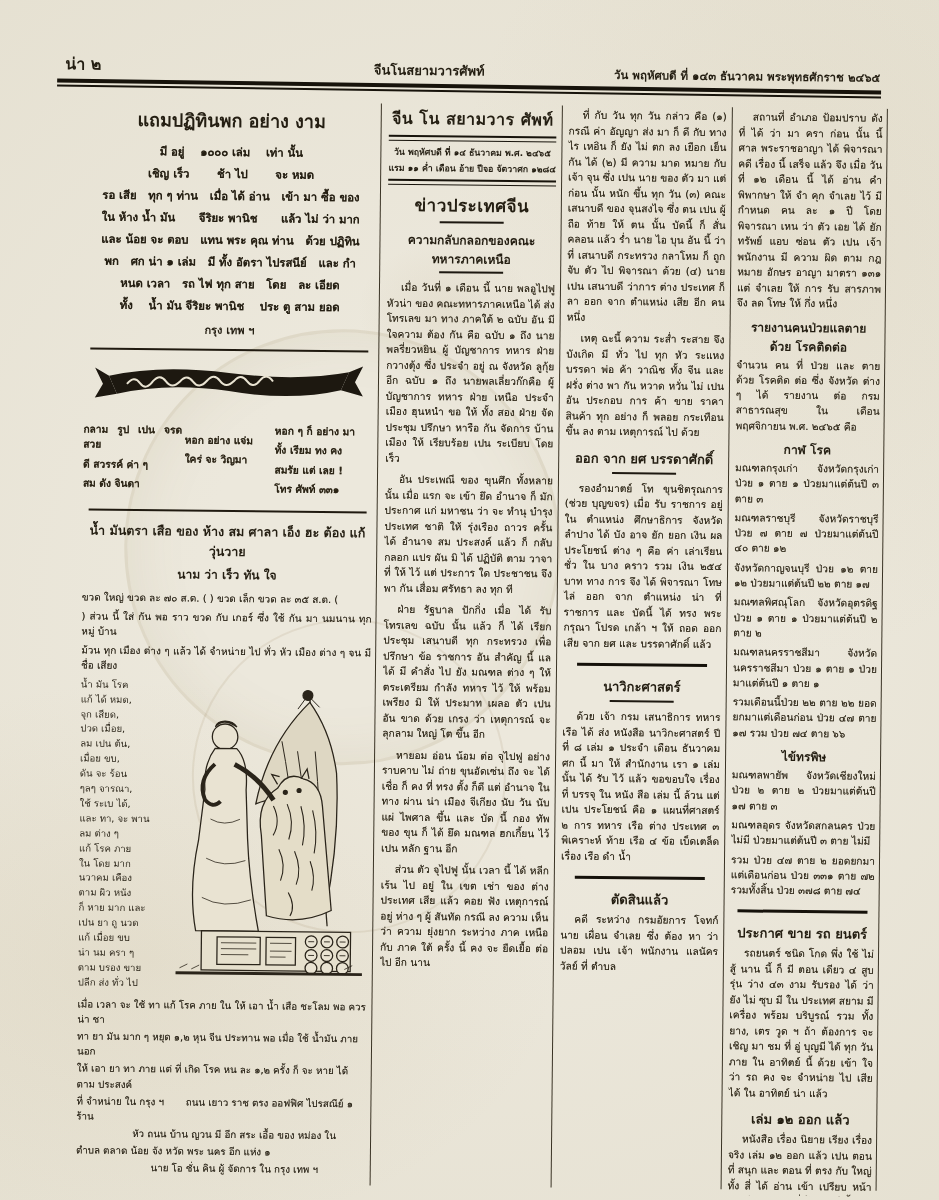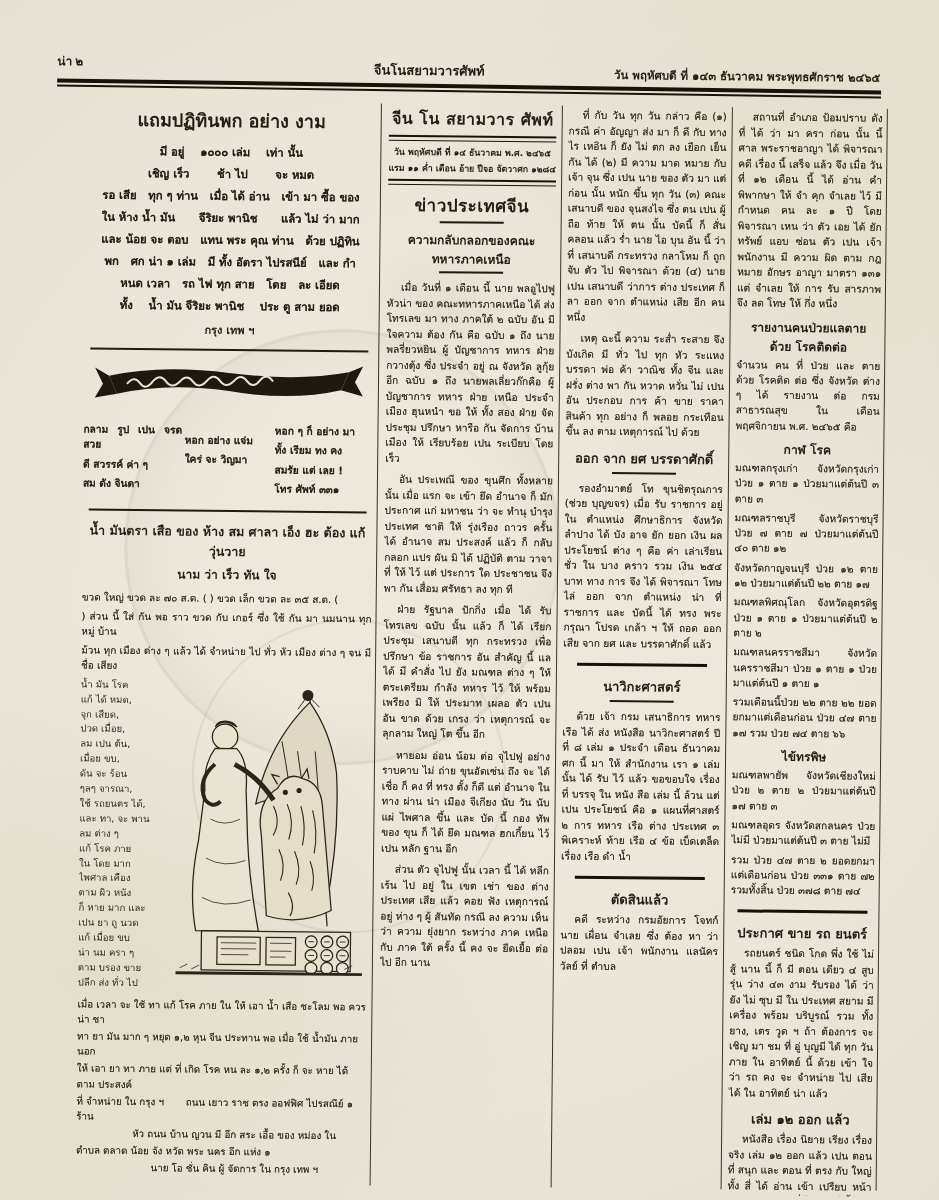--- a/index.html
+++ b/index.html
@@ -16,21 +16,21 @@
       radial-gradient(ellipse 500px 600px at 85% 20%, rgba(190,172,130,.10), transparent 70%),
       radial-gradient(ellipse 900px 900px at 50% 50%, #ece8dc 30%, #e4dfcf 100%);
   }
   .tilt{position:absolute;inset:0;transform:rotate(.6deg);transform-origin:45% 0;}
   .stain{position:absolute;border-radius:50%;pointer-events:none;}
   .stain.s1{left:130px;top:330px;width:430px;height:430px;border:3px solid rgba(150,125,80,.14);box-shadow:inset 0 0 60px rgba(150,125,80,.10);}
   .stain.s2{left:200px;top:620px;width:310px;height:310px;border:2px solid rgba(150,125,80,.12);}
   .stain.s3{left:360px;top:240px;width:180px;height:140px;background:radial-gradient(ellipse at center, rgba(165,140,95,.10), transparent 70%);}
 
   
-  .pagenum{position:absolute;left:58px;top:55px;font-size:12px;font-weight:bold;font-family:Liberation Serif, serif;}
+  .pagenum{position:absolute;left:66px;top:55px;font-size:16px;font-weight:bold;}
   .mast-top{position:absolute;left:300px;top:60px;width:260px;text-align:center;font-size:13px;font-weight:bold;}
   .dateline-top{position:absolute;right:58px;top:64px;font-size:11.5px;font-weight:bold;white-space:nowrap;}
   .rule-thick{position:absolute;left:58px;top:84px;width:824px;border-top:4px solid #17130b;border-bottom:2px solid #17130b;height:2px;transform:rotate(.25deg);}
 
   
   .vrule{position:absolute;top:104px;width:1px;height:1082px;background:#3a3325;}
   .col{position:absolute;top:106px;overflow:hidden;}
   .col1{left:88px;width:290px;height:1086px;}
   .col2{left:390px;width:168px;height:1086px;}
   .col3{left:570px;width:158px;height:1086px;}
@@ -146,26 +146,26 @@
         <div class="oil-flex">
           <div class="oil-side">
               <p class="oil-side-line">น้ำ มัน โรค</p>
               <p class="oil-side-line">แก้ ได้ หมด,</p>
               <p class="oil-side-line">จุก เสียด,</p>
               <p class="oil-side-line">ปวด เมื่อย,</p>
               <p class="oil-side-line">ลม เปน ต้น,</p>
               <p class="oil-side-line">เมื่อย ขบ,</p>
               <p class="oil-side-line">ดัน จะ ร้อน</p>
               <p class="oil-side-line">ๆลๆ จารณา,</p>
-              <p class="oil-side-line">ใช้ รถยนตร ได้,</p>
+              <p class="oil-side-line">ใช้ ระเบ ได้,</p>
               <p class="oil-side-line">และ ทา, จะ พาน</p>
               <p class="oil-side-line">ลม ต่าง ๆ</p>
               <p class="oil-side-line">แก้ โรค ภาย</p>
               <p class="oil-side-line">ใน โดย มาก</p>
-              <p class="oil-side-line">ไพศาล เคือง</p>
+              <p class="oil-side-line">นวาคม เคือง</p>
               <p class="oil-side-line">ตาม ผิว หนัง</p>
               <p class="oil-side-line">ก็ หาย มาก และ</p>
               <p class="oil-side-line">เปน ยา ถู นวด</p>
               <p class="oil-side-line">แก้ เมื่อย ขบ</p>
               <p class="oil-side-line">น่า นม ครา ๆ</p>
               <p class="oil-side-line">ตาม บรอง ขาย</p>
               <p class="oil-side-line">ปลีก ส่ง ทั่ว ไป</p>
             </div>
           <div class="oil-art">
             <svg width="100%" height="300" viewBox="0 0 210 300">

